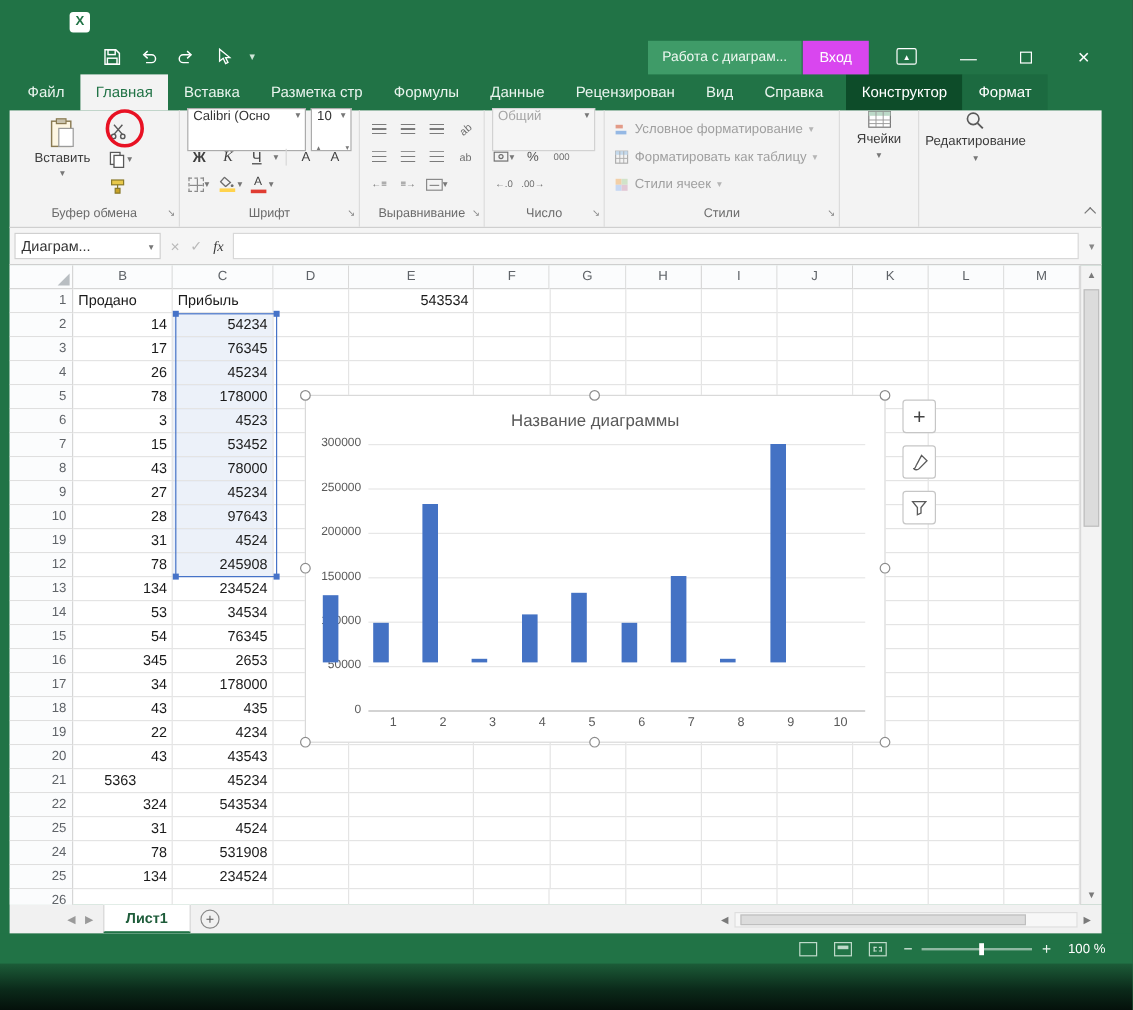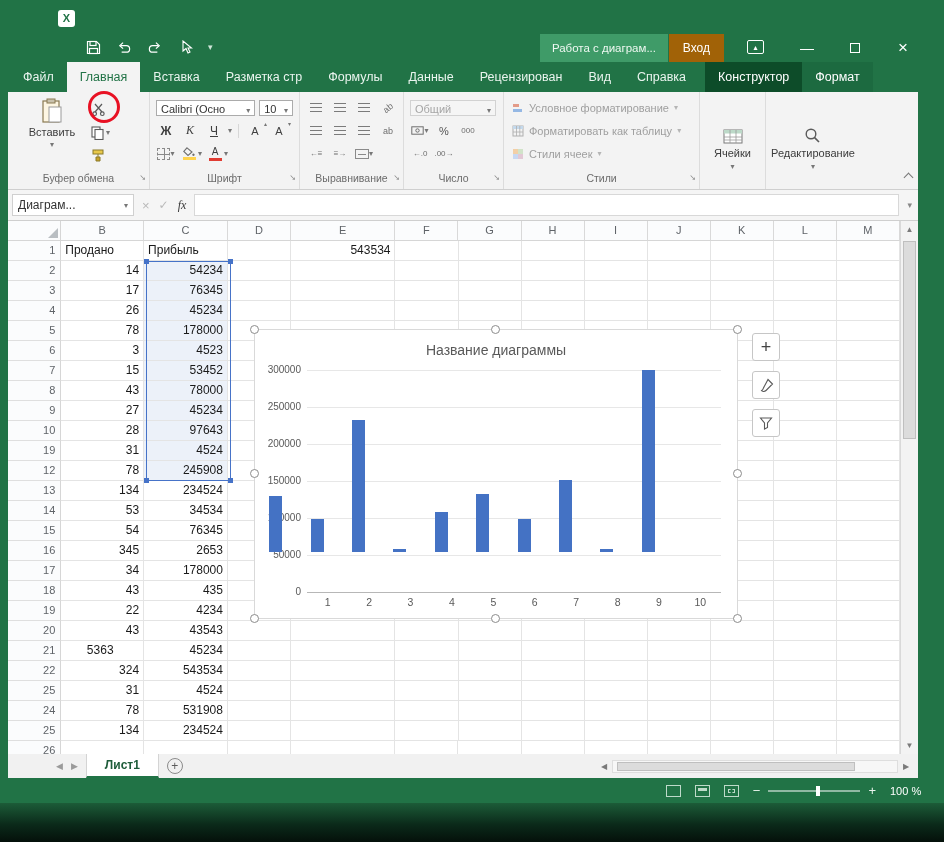--- a/index.html
+++ b/index.html
@@ -11,21 +11,21 @@
   .titlebar { position:relative; height:62px; color:#fff; }
   .appicon { position:absolute; left:58px; top:10px; width:17px; height:17px; background:#fff; border-radius:3px;
              color:#217346; font-weight:bold; font-size:11px; text-align:center; line-height:17px; }
   .qat { position:absolute; left:84px; top:38px; display:flex; gap:13px; align-items:center; }
   .qat .tbi { width:18px; height:18px; display:flex; align-items:center; justify-content:center; }
   .qat .caret { color:#cfe6d8; font-size:9px; }
   .wtitle { position:absolute; top:40px; left:170px; right:330px; text-align:center; font-size:12px; color:#fff; white-space:nowrap; }
   .ctxlabel { position:absolute; right:276px; top:34px; height:28px; line-height:28px; padding:0 12px;
               background:#3f9b68; color:#eef8f1; font-size:11.5px; }
   .signin { position:absolute; right:220px; top:34px; height:28px; line-height:28px; padding:0 14px;
-            background:#a16207; color:#fff; font-size:12px; }
+            background:#d946ef; color:#fff; font-size:12px; }
   .ribopts { position:absolute; right:180px; top:40px; width:17px; height:14px; border:1px solid #fff; border-radius:2px;
              font-size:8px; text-align:center; line-height:13px; color:#fff; }
   .winbtn { position:absolute; top:34px; width:34px; height:28px; text-align:center; line-height:28px; color:#fff; font-size:14px; }
   .winbtn.min { right:120px; }
   .winbtn.max { right:72px; }
   .winbtn.max .box { display:inline-block; width:10px; height:10px; border:1px solid #fff; }
   .winbtn.close { right:24px; font-size:17px; }
 
   
   .tabsrow { height:30px; display:flex; align-items:flex-end; padding-left:10px; }
@@ -37,21 +37,21 @@
 
   
   .ribbon { position:relative; margin:0 26px 0 8px; height:98px; background:#f3f3f3; border-bottom:1px solid #cfcfcf;
             display:flex; color:#444; }
   .grp { position:relative; border-right:1px solid #dcdcdc; display:flex; flex-direction:column; }
   .grp-body { height:79px; padding-top:4px; position:relative; }
   .grp-label { height:17px; font-size:10.5px; color:#6b6b6b; text-align:center; position:relative; line-height:15px; }
   .launcher { position:absolute; right:3px; bottom:3px; font-size:8px; color:#8a8a8a; }
   .caret { font-size:8px; color:#777; }
   .row { display:flex; align-items:center; gap:4px; padding:0 6px; height:23px; }
-  .combo { height:16px; background:#fff; border:1px solid #ababab; display:flex; align-items:flex-end;
+  .combo { height:36px; background:#fff; border:1px solid #ababab; display:flex; align-items:flex-start;
            padding:0 4px; font-size:11px; color:#333; white-space:nowrap; overflow:hidden; }
   .combo .caret { margin-left:auto; }
   .combo.disabled { background:#f5f5f5; color:#a5a5a5; border-color:#d2d2d2; }
   .mini, .fbtn, .abtn, .nbtn { display:flex; align-items:center; justify-content:center; min-width:20px; height:20px; }
   .vsep { width:1px; height:14px; background:#d7d7d7; margin:0 2px; }
 
   
   .cb-body { display:flex; padding-left:20px; }
   .paste-btn { width:48px; display:flex; flex-direction:column; align-items:center; gap:2px; padding-top:2px; }
   .pb-label { font-size:11px; color:#3c3c3c; }
@@ -81,21 +81,21 @@
   .merge::after { content:''; position:absolute; top:50%; left:2px; right:2px; border-top:1px solid #8a8a8a; }
 
   
   .nbtn { font-size:8px; color:#6e6e6e; }
 
   
   .style-row { display:flex; align-items:center; gap:5px; height:23px; padding:0 8px; font-size:11px; color:#9f9f9f; white-space:nowrap; }
   .style-row .caret { color:#b5b5b5; }
 
   
-  .big-body { display:flex; align-items:flex-end; justify-content:center; height:79px; }
+  .big-body { display:flex; align-items:flex-start; justify-content:center; height:79px; }
   .bigbtn { display:flex; flex-direction:column; align-items:center; gap:3px; font-size:11px; color:#3c3c3c; }
   .rib-collapse { position:absolute; right:6px; bottom:8px; width:7px; height:7px;
                   border-left:1.5px solid #777; border-top:1.5px solid #777; transform:rotate(45deg); }
 
   
   .fbar { margin:0 26px 0 8px; height:31px; background:#f5f5f5; border-bottom:1px solid #cfcfcf;
           display:flex; align-items:center; padding:0 4px; gap:8px; }
   .namebox { width:122px; height:22px; background:#fff; border:1px solid #d0d0d0; display:flex; align-items:center;
              padding:0 5px; font-size:12px; color:#333; }
   .namebox .caret { margin-left:auto; }

